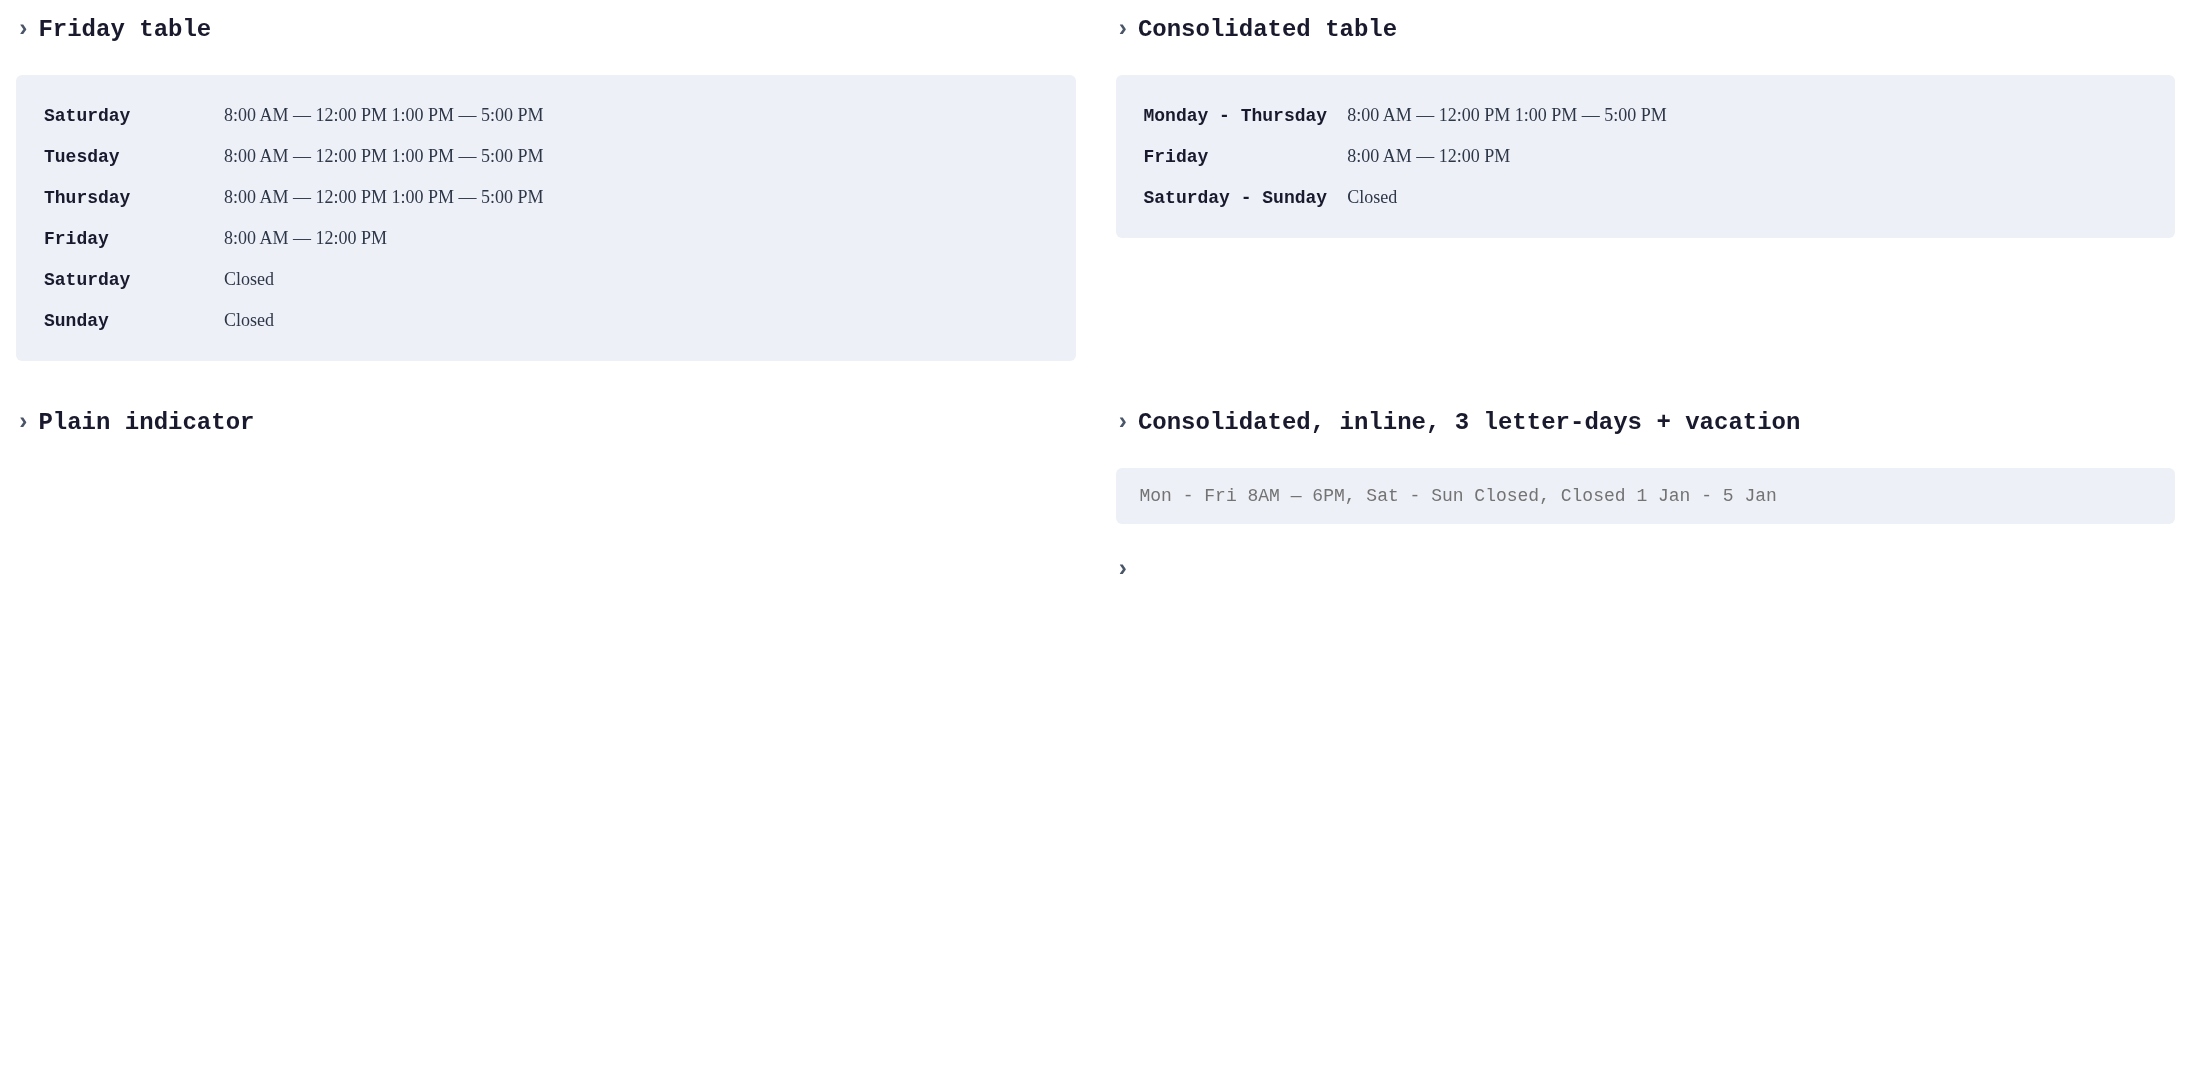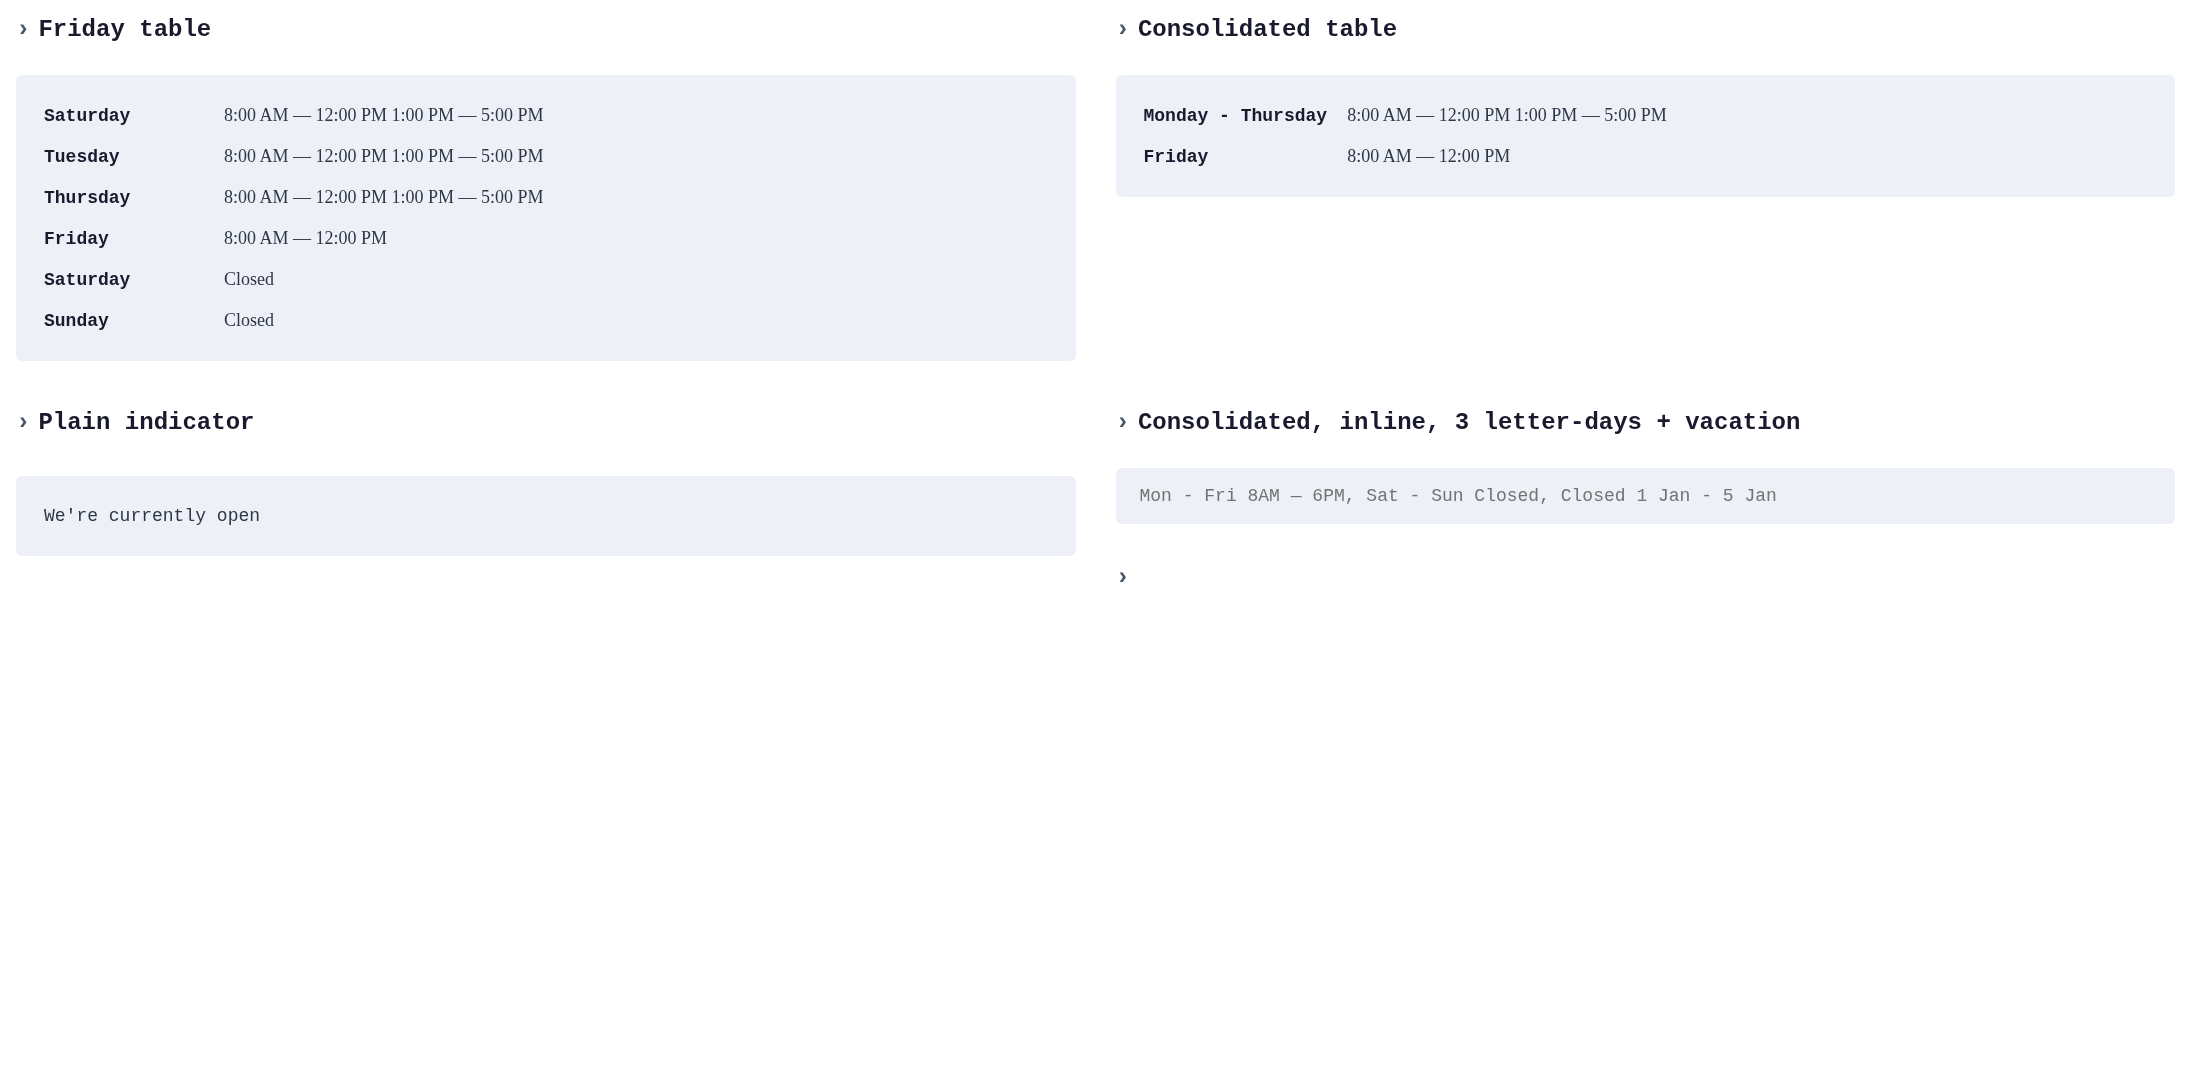--- a/index.html
+++ b/index.html
@@ -166,20 +166,24 @@
       <table class="hours-table">
         <tbody id="consolidated-table-body">
         <tr>
       <td>Monday - Thursday</td>
       <td>8:00 AM — 12:00 PM  1:00 PM — 5:00 PM</td>
     </tr>
             <tr>
       <td>Friday</td>
       <td>8:00 AM — 12:00 PM</td>
     </tr>
+            <tr>
+      <td>Saturday - Sunday</td>
+      <td>Closed</td>
+    </tr>
           </tbody>
       </table>
     </div>
   </div>
 
   <div class="col-right row-3 section-block" style="margin-top: 16px;">
     <h2 class="section-title">
       <span class="chevron">›</span>
       <span>Consolidated, inline, 3 letter-days + vacation</span>
     </h2>
@@ -197,20 +201,15 @@
       <span>Plain indicator</span>
     </h2>
   </div>
 
   <div class="col-right row-5 section-block" style="margin-top: 8px;">
     <h2 class="section-title">
       <span class="chevron">›</span>
     </h2>
   </div>
 
-  <div class="col-left row-4">
-    <div class="indicator-card">
-      <span>We're currently open</span>
-    </div>
-  </div>
 
 
 </div>
 
 </body></html>

